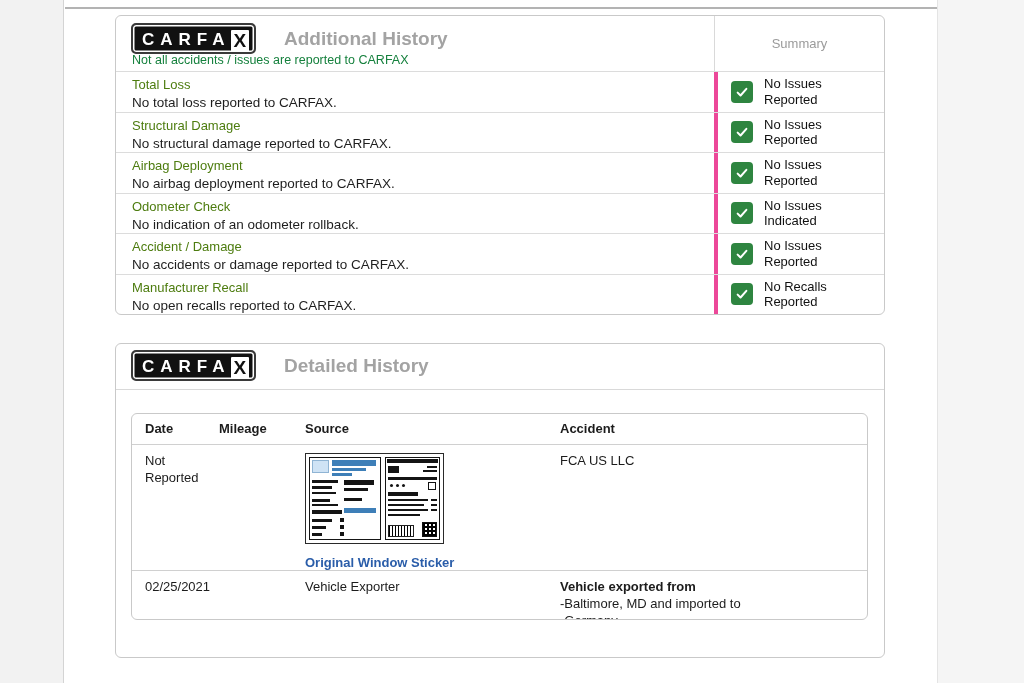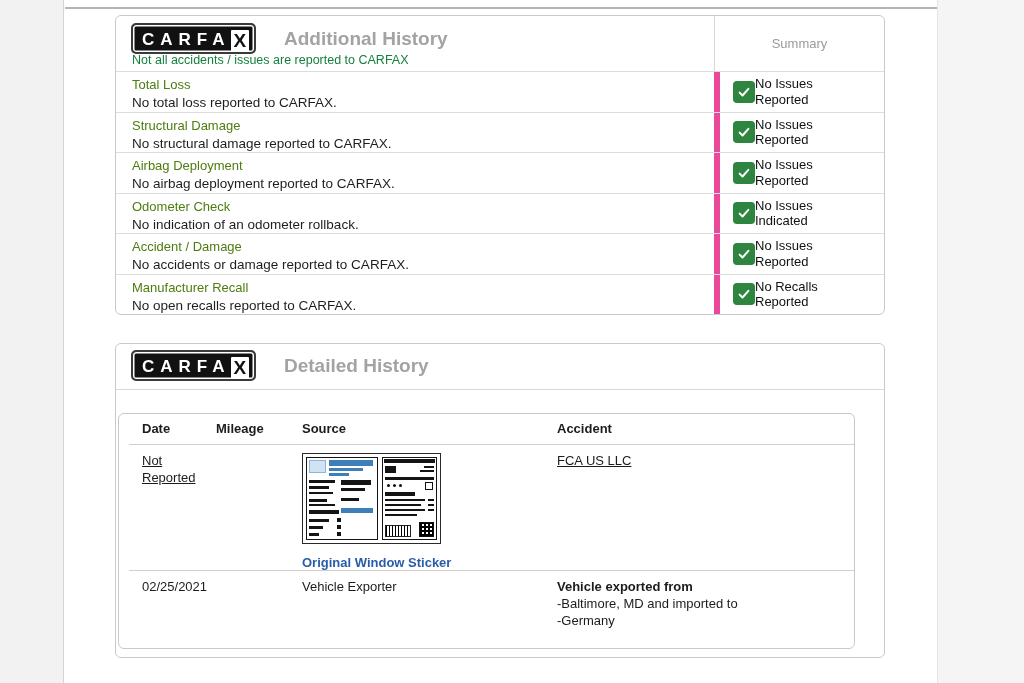--- a/index.html
+++ b/index.html
@@ -28,33 +28,33 @@
   .ah-logo { position:absolute; left:15px; top:7px; }
   .ah-title { position:absolute; left:168px; top:12px; font-size:19px; font-weight:bold; color:#a3a3a3; }
   .ah-subtitle { position:absolute; left:16px; bottom:4px; font-size:12.5px; color:#15803d; }
   .summary-head { width:170px; border-left:1px solid #d9d9d9; display:flex; align-items:center; justify-content:center; color:#9b9b9b; font-size:13px; }
 
   
   .ah-row { flex:1; display:flex; border-top:1px solid #dcdcdc; }
   .ah-row-main { flex:1; padding:5px 16px 0 16px; }
   .ah-row-label { font-size:13px; color:#4d7c0f; margin-bottom:3px; }
   .ah-row-desc { font-size:13.5px; color:#1e1e1e; }
-  .ah-row-summary { width:170px; border-left:6px solid #ec4899; display:flex; align-items:center; padding-left:13px; }
+  .ah-row-summary { width:170px; border-left:4px solid #ec4899; display:flex; align-items:center; padding-left:13px; gap:11px; }
   .check-badge { width:22px; height:22px; background:#2e8540; border-radius:4px; display:flex; align-items:center; justify-content:center; flex:0 0 auto; }
   .status-text { font-size:13px; line-height:1.18; color:#111; }
 
   
   .dh-header { position:relative; height:46px; border-bottom:1px solid #d9d9d9; }
   .dh-logo { position:absolute; left:15px; top:6px; }
   .dh-title { position:absolute; left:168px; top:11px; font-size:19px; font-weight:bold; color:#a3a3a3; }
 
-  .dh-table { position:absolute; left:2px; top:69px; width:737px; height:236px; border:1px solid #c9c9c9; border-radius:6px; overflow:hidden;padding-left:10px; }
+  .dh-table { position:absolute; left:15px; top:69px; width:737px; height:207px; border:1px solid #c9c9c9; border-radius:6px; overflow:hidden; }
   .dh-grid-row { display:grid; grid-template-columns:74px 86px 255px 1fr; padding-left:13px; }
   .dh-thead { height:31px; align-items:center; border-bottom:1px solid #d0d0d0; font-weight:bold; font-size:13px; }
-  .dh-row1 { height:126px; border-bottom:1px solid #d0d0d0; padding-top:8px; font-size:13px;text-decoration:underline; }
+  .dh-row1 { height:126px; border-bottom:1px solid #d0d0d0; padding-top:8px; font-size:13px; }
   .dh-row2 { padding-top:8px; font-size:13px; }
   .dh-cell { line-height:1.3; }
   .ws-link { display:inline-block; margin-top:11px; font-size:13px; font-weight:bold; color:#2a5da9; text-decoration:none; }
   .cmt-bold { font-weight:bold; }
 
   
   .ws-thumb { position:relative; width:139px; height:91px; background:#fff; border:1px solid #2a2a2a; }
   .ws-thumb * { position:absolute; }
   .wsl { left:3px; top:3px; width:72px; height:83px; border:1px solid #151515; }
   .wsr { left:79px; top:3px; width:55px; height:83px; border:1px solid #151515; }

